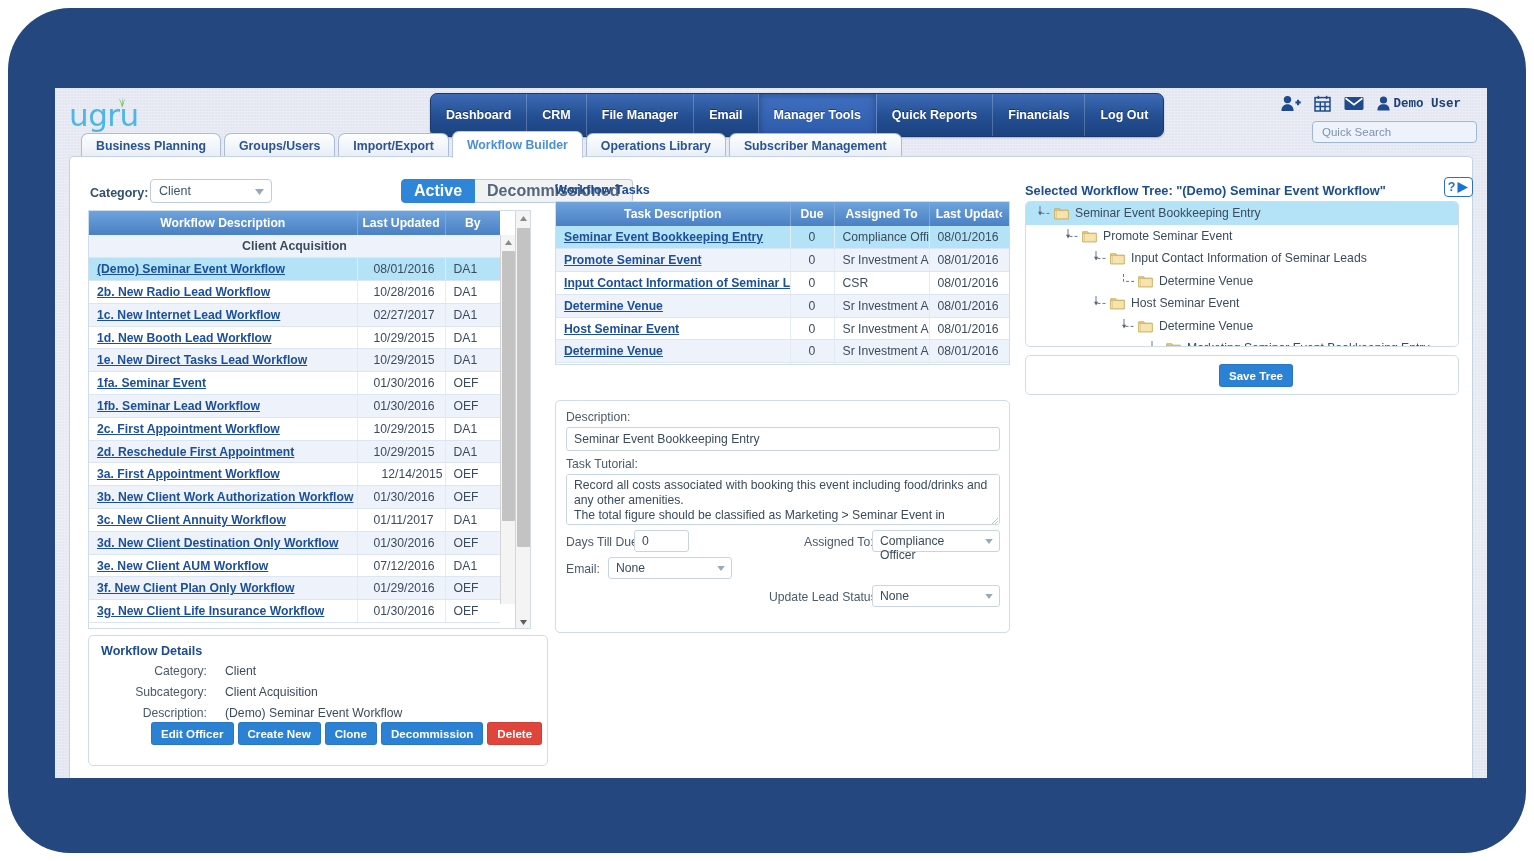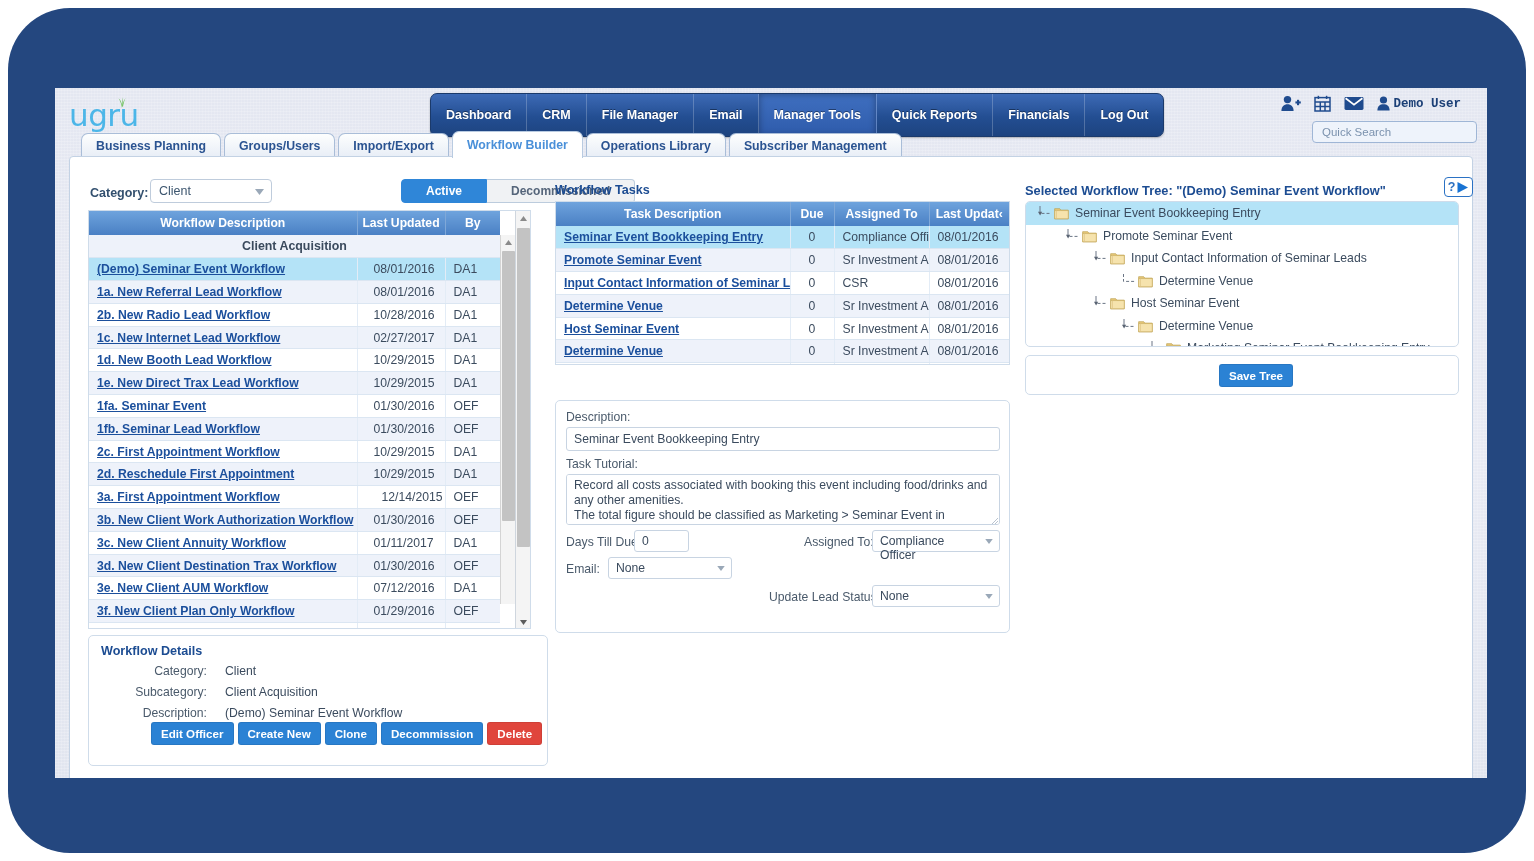--- a/index.html
+++ b/index.html
@@ -104,21 +104,21 @@
   #cat-select{
     position:absolute; left:80px; top:22px; width:122px; height:24px;
     background:#ffffff; border:1px solid #bfccdc; border-radius:4px;
     font-size:12.5px; color:#3d566f; padding:0 18px 0 8px; line-height:22px; cursor:pointer;
   }
   #cat-select .caret{ position:absolute; right:7px; top:9px; }
 
   #state-toggle{ position:absolute; left:331px; top:22px; display:flex; height:24px; }
   .toggle-btn{
     display:flex; align-items:center; justify-content:center;
-    padding:0 24px; font-size:12px; font-weight:bold; cursor:pointer;
+    padding:0 12px; font-size:16px; font-weight:bold; cursor:pointer;
     border:1px solid #bcccdd; background:#f0f2f4; color:#55657a;
   }
   .toggle-btn.on{ background:#2f86d8; border-color:#2f86d8; color:#ffffff; }
   .toggle-btn:first-child{ border-radius:4px 0 0 4px; }
   .toggle-btn:last-child{ border-radius:0 4px 4px 0; border-left:none; }
 
   
   #wf-list-panel{
     position:absolute; left:18px; top:53px; width:443px; height:419px;
     border:1px solid #cfdcea; background:#fff; overflow:hidden;
@@ -327,42 +327,37 @@
               </thead>
             <tbody>
                 <tr class="grp-row">
                   <td colspan="3">Client Acquisition</td>
                 </tr>
                 <tr class="sel">
                   <td><span class="wf-link">(Demo) Seminar Event Workflow</span></td>
                   <td style="text-align: left; padding-left: 16px;">08/01/2016</td>
                   <td style="text-align: left;">DA1</td>
                 </tr>
-                <tr class="alt">
-                  <td><span class="wf-link">1a. New Referral Lead Workflow</span></td>
-                  <td style="text-align: left; padding-left: 16px;">08/01/2016</td>
-                  <td style="text-align: left;">DA1</td>
-                </tr>
                 <tr class="">
                   <td><span class="wf-link">2b. New Radio Lead Workflow</span></td>
                   <td style="text-align: left; padding-left: 16px;">10/28/2016</td>
                   <td style="text-align: left;">DA1</td>
                 </tr>
                 <tr class="alt">
                   <td><span class="wf-link">1c. New Internet Lead Workflow</span></td>
                   <td style="text-align: left; padding-left: 16px;">02/27/2017</td>
                   <td style="text-align: left;">DA1</td>
                 </tr>
                 <tr class="">
                   <td><span class="wf-link">1d. New Booth Lead Workflow</span></td>
                   <td style="text-align: left; padding-left: 16px;">10/29/2015</td>
                   <td style="text-align: left;">DA1</td>
                 </tr>
                 <tr class="alt">
-                  <td><span class="wf-link">1e. New Direct Trax Lead Workflow</span></td>
+                  <td><span class="wf-link">1e. New Direct Tasks Lead Workflow</span></td>
                   <td style="text-align: left; padding-left: 16px;">10/29/2015</td>
                   <td style="text-align: left;">DA1</td>
                 </tr>
                 <tr class="">
                   <td><span class="wf-link">1fa. Seminar Event</span></td>
                   <td style="text-align: left; padding-left: 16px;">01/30/2016</td>
                   <td style="text-align: left;">OEF</td>
                 </tr>
                 <tr class="alt">
                   <td><span class="wf-link">1fb. Seminar Lead Workflow</span></td>
@@ -388,21 +383,21 @@
                   <td><span class="wf-link">3b. New Client Work Authorization Workflow</span></td>
                   <td style="text-align: left; padding-left: 16px;">01/30/2016</td>
                   <td style="text-align: left;">OEF</td>
                 </tr>
                 <tr class="">
                   <td><span class="wf-link">3c. New Client Annuity Workflow</span></td>
                   <td style="text-align: left; padding-left: 16px;">01/11/2017</td>
                   <td style="text-align: left;">DA1</td>
                 </tr>
                 <tr class="alt">
-                  <td><span class="wf-link">3d. New Client Destination Trax Workflow</span></td>
+                  <td><span class="wf-link">3d. New Client Destination Only Workflow</span></td>
                   <td style="text-align: left; padding-left: 16px;">01/30/2016</td>
                   <td style="text-align: left;">OEF</td>
                 </tr>
                 <tr class="">
                   <td><span class="wf-link">3e. New Client AUM Workflow</span></td>
                   <td style="text-align: left; padding-left: 16px;">07/12/2016</td>
                   <td style="text-align: left;">DA1</td>
                 </tr>
                 <tr class="alt">
                   <td><span class="wf-link">3f. New Client Plan Only Workflow</span></td>

